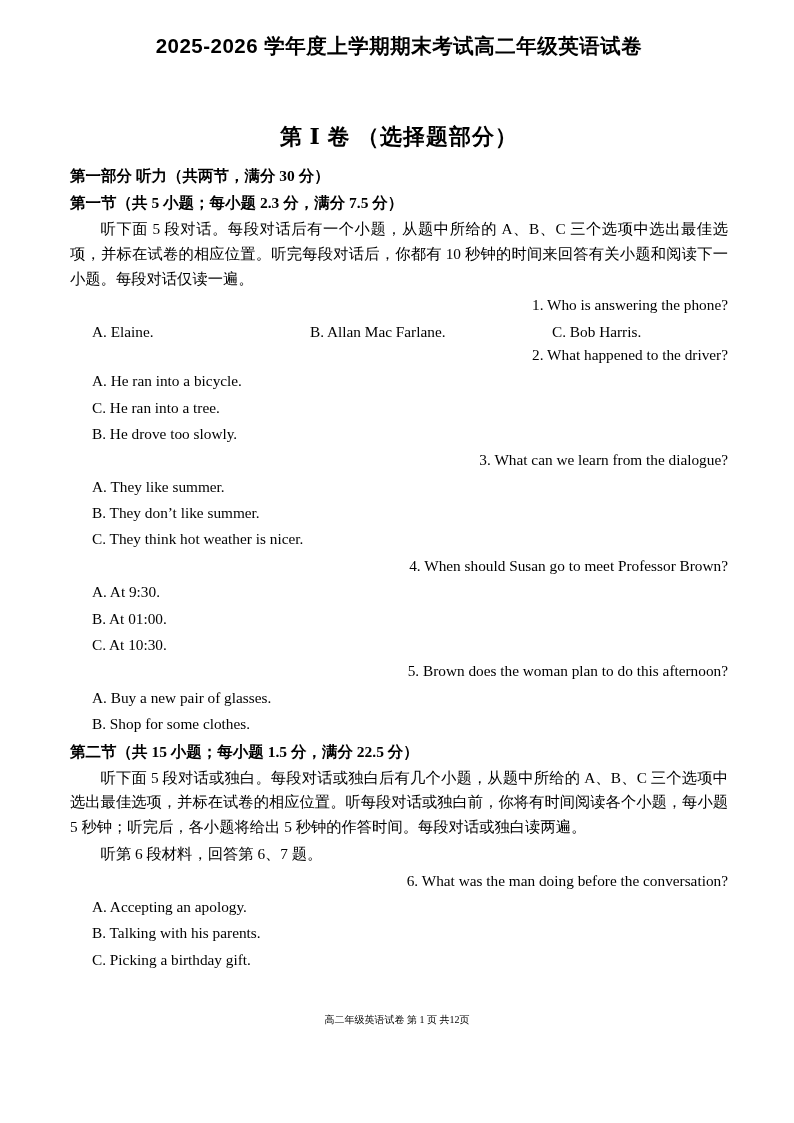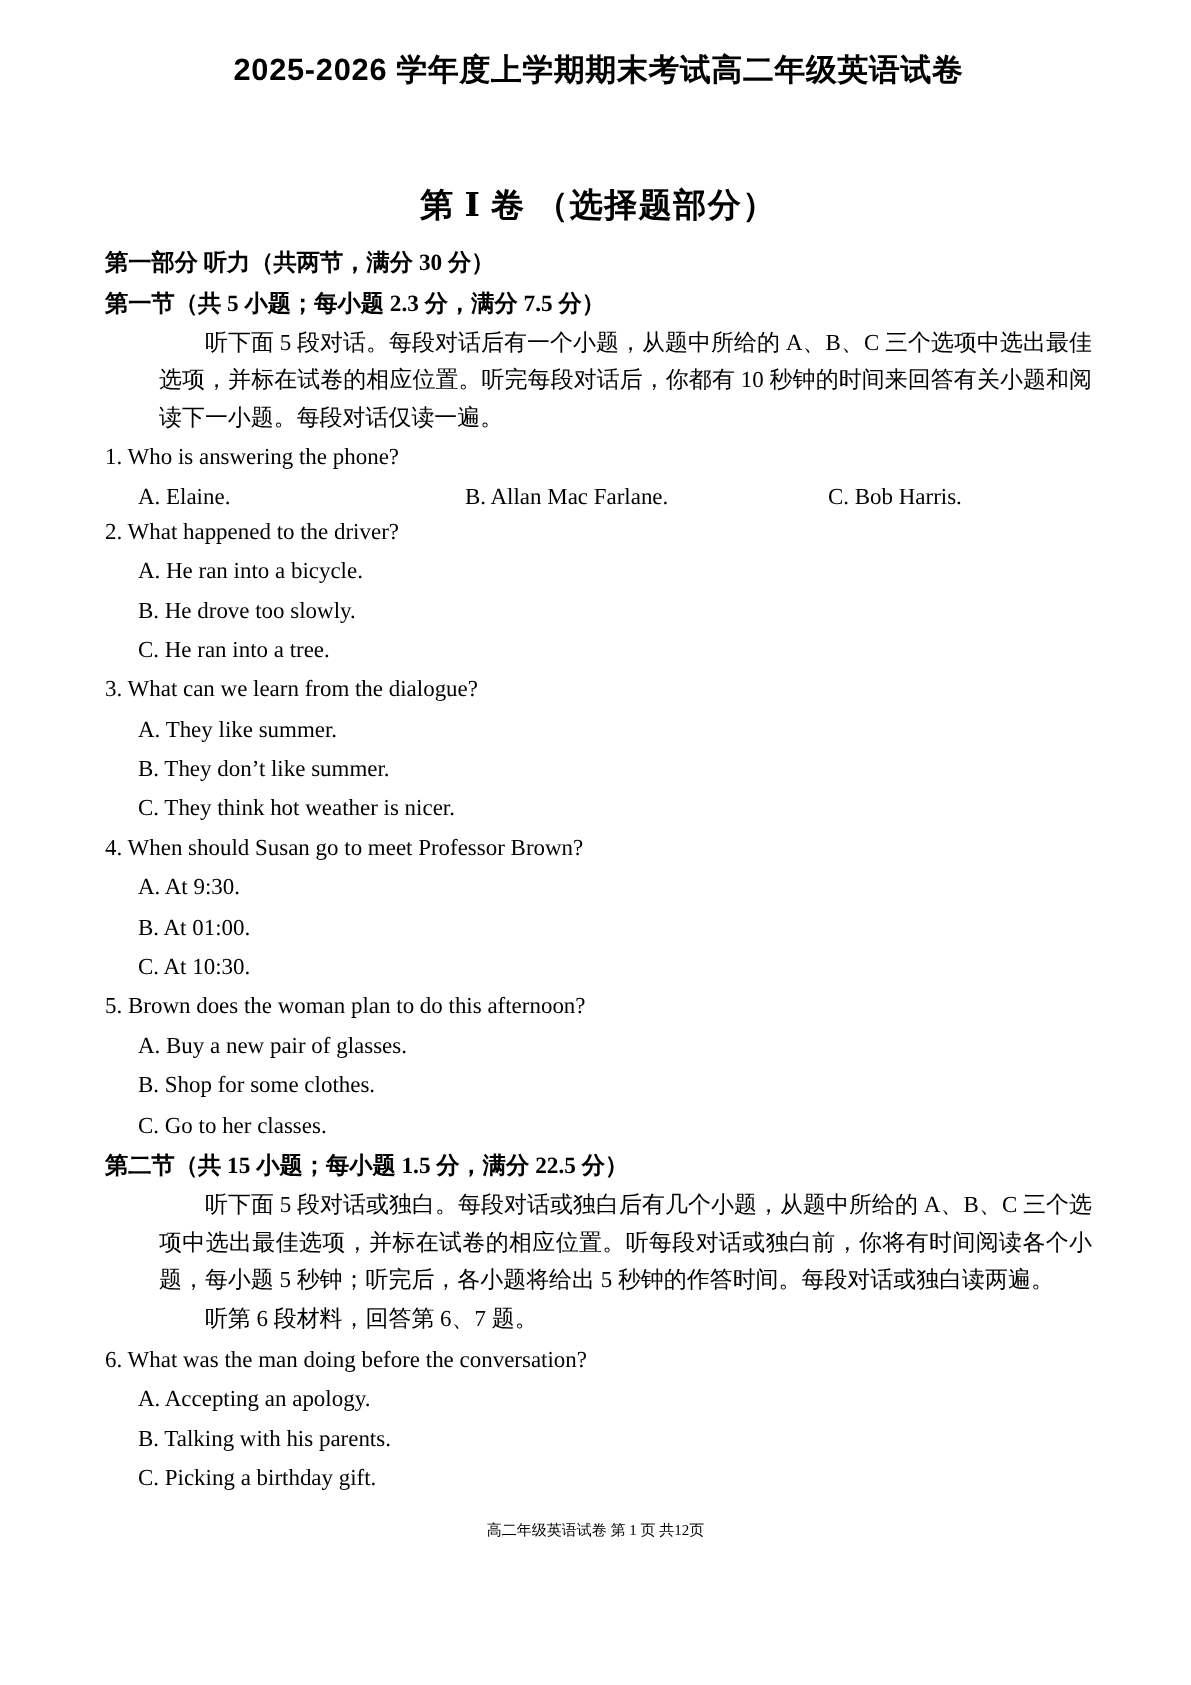--- a/index.html
+++ b/index.html
@@ -46,26 +46,26 @@
   }
   .para {
     font-size: 15.3px;
     line-height: 1.62;
     margin: 2px 0 0 0;
     text-align: justify;
     text-justify: inter-ideograph;
   }
   .para.indent {
     text-indent: 2em;
-    margin-left: 36px;
   }
   .q-line {
     font-size: 15.3px;
     line-height: 1.66;
     margin: 1px 0 0 0;
+    text-align: right;
   }
   .opt-line {
     font-size: 15.3px;
     line-height: 1.66;
     margin: 1px 0 0 0;
     padding-left: 22px;
   }
   .opt-row {
     font-size: 15.3px;
     line-height: 1.66;
@@ -112,22 +112,22 @@
     <span class="opt-a">A. Elaine.</span>
     <span class="opt-b">B. Allan Mac Farlane.</span>
     <span class="opt-c">C. Bob Harris.</span>
   </div>
 
   <div class="q-line">
     <span>2.</span>
     <span>What happened to the driver?</span>
   </div>
   <div class="opt-line">A. He ran into a bicycle.</div>
+  <div class="opt-line">C. He ran into a tree.</div>
   <div class="opt-line">B. He drove too slowly.</div>
-  <div class="opt-line">C. He ran into a tree.</div>
 
   <div class="q-line">
     <span>3.</span>
     <span>What can we learn from the dialogue?</span>
   </div>
   <div class="opt-line">A. They like summer.</div>
   <div class="opt-line">B. They don’t like summer.</div>
   <div class="opt-line">C. They think hot weather is nicer.</div>
 
   <div class="q-line">
@@ -137,21 +137,20 @@
   <div class="opt-line">A. At 9:30.</div>
   <div class="opt-line">B. At 01:00.</div>
   <div class="opt-line">C. At 10:30.</div>
 
   <div class="q-line">
     <span>5.</span>
     <span>Brown does the woman plan to do this afternoon?</span>
   </div>
   <div class="opt-line">A. Buy a new pair of glasses.</div>
   <div class="opt-line">B. Shop for some clothes.</div>
-  <div class="opt-line">C. Go to her classes.</div>
 
   <div class="bold-line">第二节（共 15 小题；每小题 1.5 分，满分 22.5 分）</div>
   <div class="para indent">听下面 5 段对话或独白。每段对话或独白后有几个小题，从题中所给的 A、B、C 三个选项中选出最佳选项，并标在试卷的相应位置。听每段对话或独白前，你将有时间阅读各个小题，每小题 5 秒钟；听完后，各小题将给出 5 秒钟的作答时间。每段对话或独白读两遍。</div>
   <div class="para indent">听第 6 段材料，回答第 6、7 题。</div>
 
   <div class="q-line">
     <span>6.</span>
     <span>What was the man doing before the conversation?</span>
   </div>
   <div class="opt-line">A. Accepting an apology.</div>

